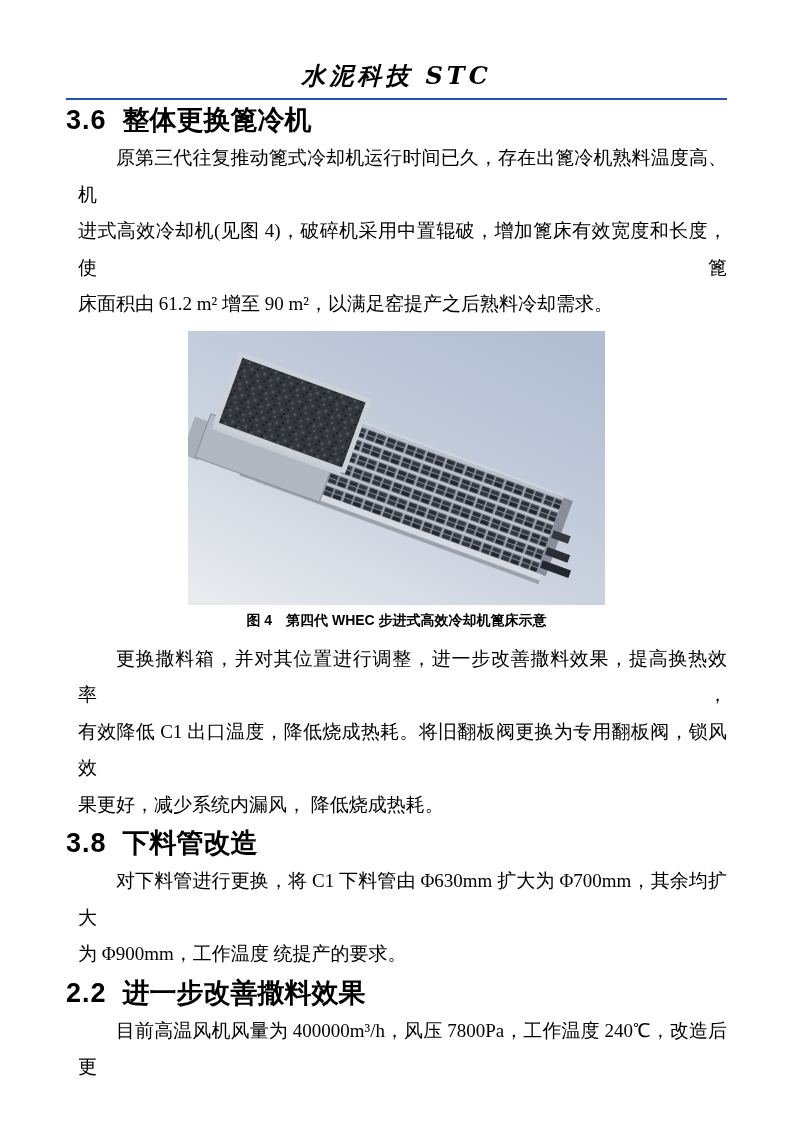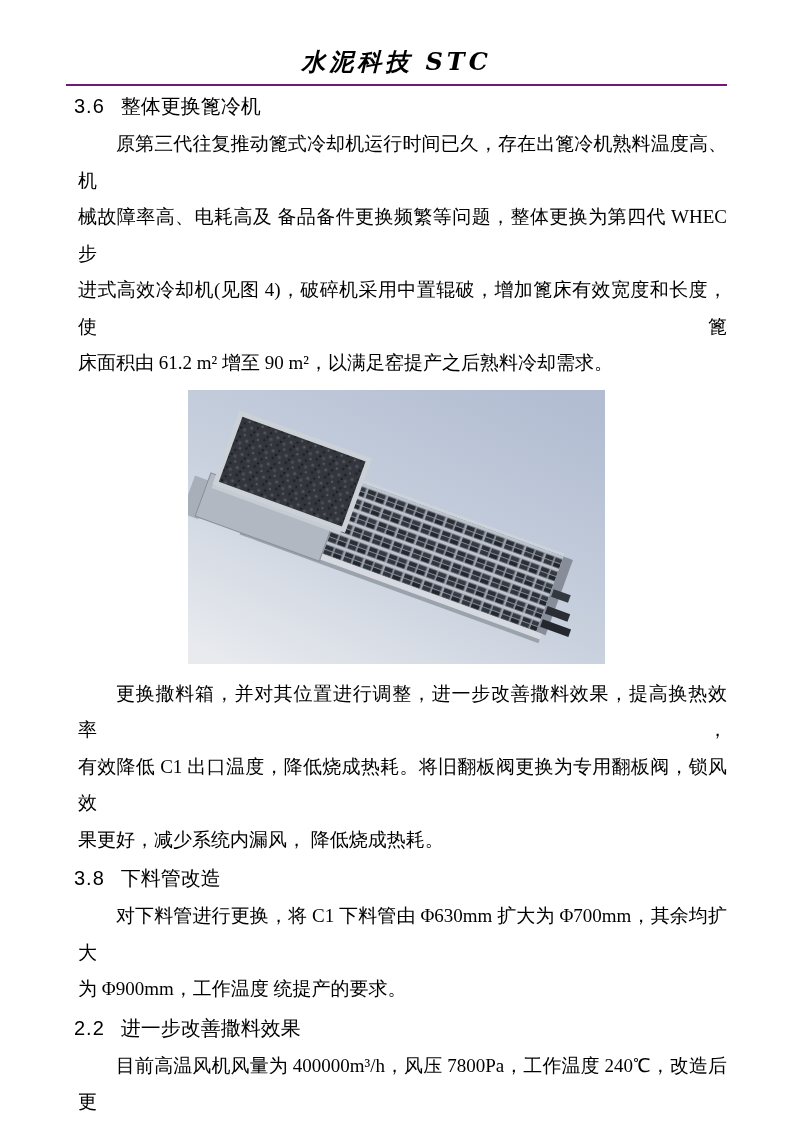--- a/index.html
+++ b/index.html
@@ -1,26 +1,26 @@
 <!DOCTYPE html>
 <html><head>
 <meta charset="utf-8">
 <style>
   html,body { margin:0; padding:0; background:#ffffff; }
   body { width:793px; height:1122px; overflow:hidden; color:#000;
          font-family:"Liberation Serif", serif; }
   .page { width:661px; padding:0 66px; position:relative; }
 
   
-  .header { padding-top:46px; padding-bottom:6px; border-bottom:2px solid #701a75; text-align:center; }
+  .header { padding-top:60px; padding-bottom:6px; border-bottom:2px solid #1d4ed8; text-align:center; }
   .header-title { font-family:"DejaVu Serif", serif; font-style:italic; font-weight:bold;
                   font-size:24px; line-height:32px; letter-spacing:4px; }
 
   
-  h2.sec { margin:8px 0 0 8px; font-size:20px; line-height:24px; font-weight:normal;
+  h2.sec { margin:8px 0 0 0; font-size:27px; line-height:24px; font-weight:bold;
            font-family:"Liberation Sans", sans-serif; }
   h2.sec .num { margin-right:16px; letter-spacing:1px; }
 
   
   .para { margin:8px 0 0 12px; font-size:19px; }
   .ln { display:block; line-height:36.5px; white-space:normal; }
   .ln.just { text-align:justify; text-align-last:justify; }
   .ln.indent { text-indent:38px; }
 
   
@@ -41,21 +41,20 @@
   <div class="header">
     <span class="header-title">水泥科技 STC</span>
   </div>
 
   <section>
     <h2 class="sec">
       <span class="num">3.6</span><span>整体更换篦冷机</span>
     </h2>
     <div class="para">
       <span class="ln just indent">原第三代往复推动篦式冷却机运行时间已久，存在出篦冷机熟料温度高、机</span>
-      <span class="ln just">械故障率高、电耗高及 备品备件更换频繁等问题，整体更换为第四代 WHEC 步</span>
       <span class="ln just">进式高效冷却机(见图 4)，破碎机采用中置辊破，增加篦床有效宽度和长度，使篦</span>
       <span class="ln">床面积由 61.2 m² 增至 90 m²，以满足窑提产之后熟料冷却需求。</span>
     </div>
   </section>
 
   <div class="figure">
     <svg viewBox="0 0 417 274" width="417" height="274" role="img">
       <defs>
         <linearGradient id="bgGrad" x1="0.85" y1="0" x2="0.1" y2="1">
           <stop offset="0" stop-color="#b2bdd2"></stop>
@@ -94,20 +93,21 @@
         <rect x="314" y="-28" width="24" height="8" fill="#2a2d33"></rect>
         <rect x="314" y="-14" width="30" height="8" fill="#24272d"></rect>
 
         <rect x="-62" y="-30" width="18" height="40" fill="#a9afb9"></rect>
         <rect x="-48" y="-38" width="132" height="46" fill="#b2b8c1" stroke="#8a9098" stroke-width="1"></rect>
         <rect x="-42" y="-34" width="136" height="10" fill="#c6ccd3"></rect>
         <rect x="-40" y="-104" width="136" height="74" fill="url(#speckPat)" stroke="#ccd1d8" stroke-width="5"></rect>
       </g>
     </svg>
   </div>
+  <div class="fig-caption">图 4　第四代 WHEC 步进式高效冷却机篦床示意</div>
 
   <section>
     <div class="para mt12">
       <span class="ln just indent">更换撒料箱，并对其位置进行调整，进一步改善撒料效果，提高换热效率，</span>
       <span class="ln just">有效降低 C1 出口温度，降低烧成热耗。将旧翻板阀更换为专用翻板阀，锁风 效</span>
       <span class="ln">果更好，减少系统内漏风， 降低烧成热耗。</span>
     </div>
   </section>
 
   <section>

